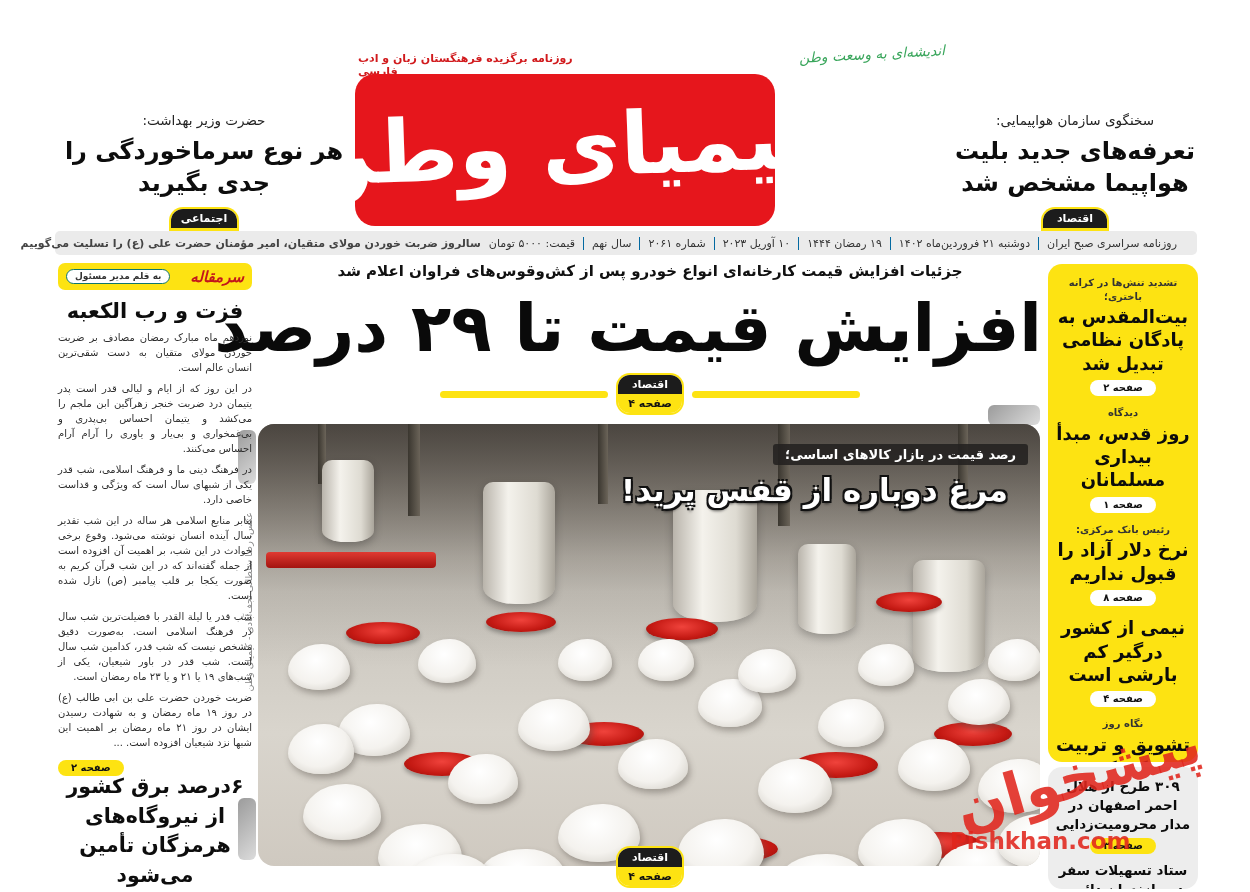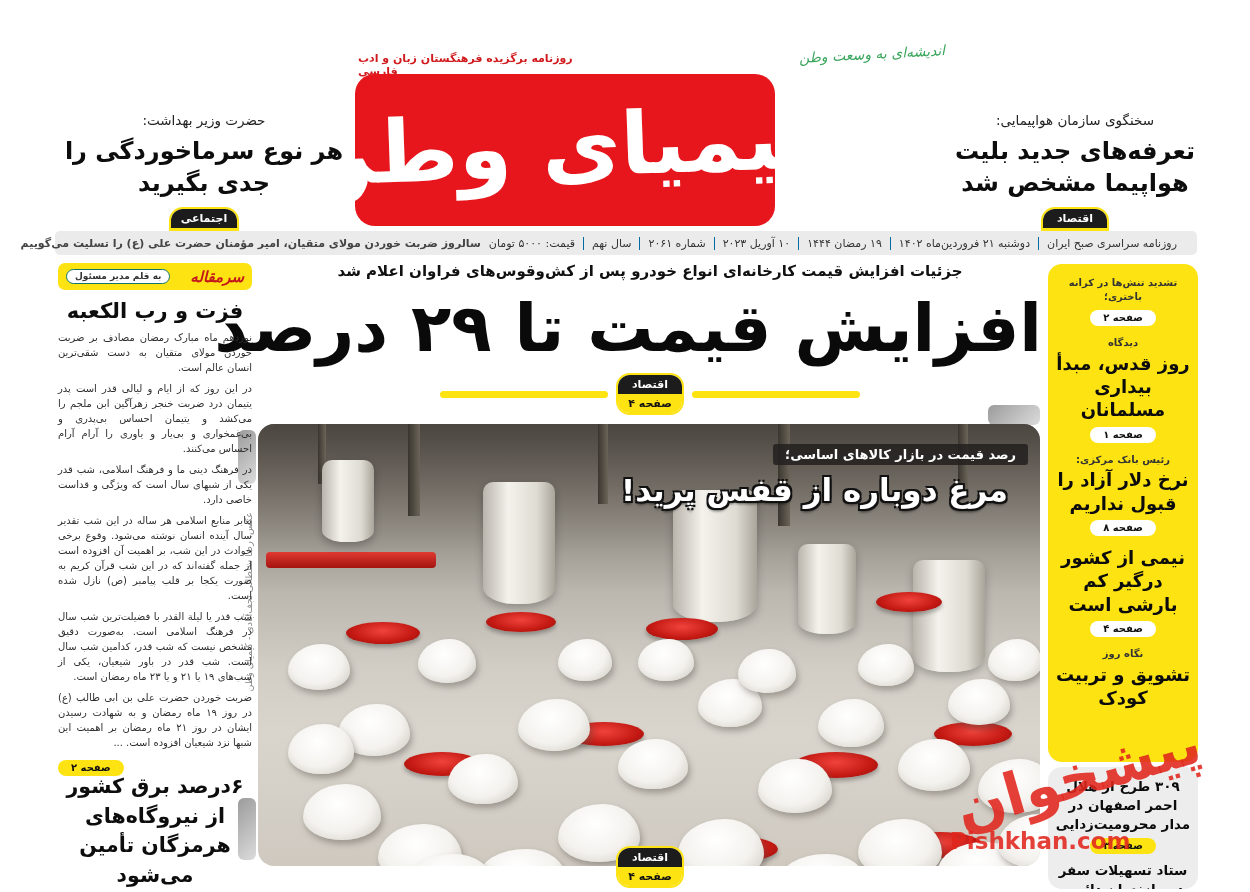--- a/index.html
+++ b/index.html
@@ -250,20 +250,21 @@
   <div class="left-bottom">
     <div class="hl">۶درصد برق کشور از نیروگاه‌های هرمزگان تأمین می‌شود</div>
 
   </div>
 
   <div class="sidebar">
     <div class="side-yellow">
 
       <div class="side-story">
         <div class="kicker">تشدید تنش‌ها در کرانه باختری؛</div>
+        <div class="hl">بیت‌المقدس به پادگان نظامی تبدیل شد</div>
         <span class="pill-w">صفحه ۲</span>
       </div>
 
       <div class="side-story">
         <div class="kicker">دیدگاه</div>
         <div class="hl">روز قدس، مبدأ بیداری مسلمانان</div>
         <span class="pill-w">صفحه ۱</span>
       </div>
 
       <div class="side-story">

